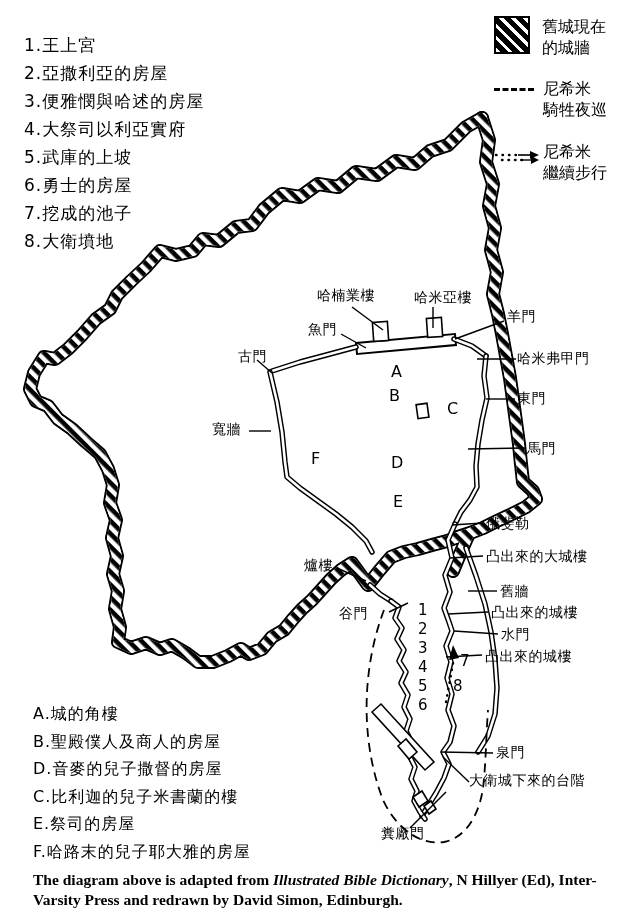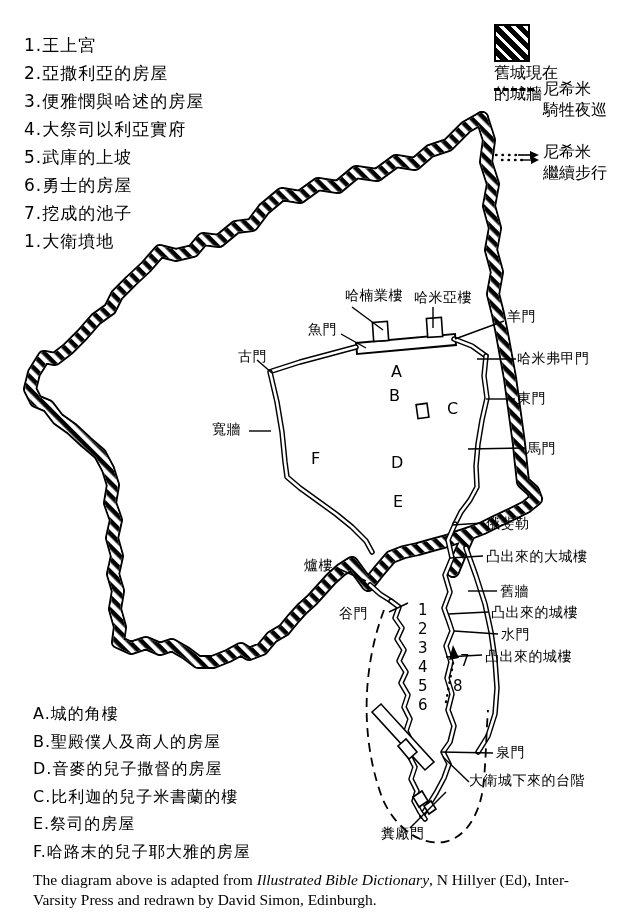--- a/index.html
+++ b/index.html
@@ -26,21 +26,21 @@
   .legend{position:absolute;left:494px;top:14px;width:140px;}
   .leg-item{position:absolute;left:0;display:flex;align-items:flex-start;}
   .leg-text{font-size:16px;line-height:21px;white-space:nowrap;}
   .swatch{width:32px;height:34px;border:2.5px solid #000;margin-right:12px;
           background:repeating-linear-gradient(45deg,#fff 0 3.5px,#000 3.5px 8.5px);}
   .dashline{width:40px;height:0;border-top:3px dashed #000;margin:10px 9px 0 0;}
   .ml{position:absolute;font-size:14px;white-space:nowrap;letter-spacing:0.5px;}
   .letter{position:absolute;font-size:16px;letter-spacing:0;}
   .rnum{position:absolute;font-size:15px;}
   .caption{position:absolute;left:33px;top:870px;width:578px;
-           font-family:"Liberation Serif","DejaVu Serif",serif;font-weight:normal;
+           font-family:"Liberation Serif","DejaVu Serif",serif;font-weight:bold;
            font-size:15.5px;line-height:19.5px;}
   .caption .it{font-style:italic;}
 </style>
 </head>
 <body>
 
 <div id="canvas">
 
   <svg class="map" width="635" height="921" viewBox="0 0 635 921">
     <defs>
@@ -136,25 +136,25 @@
   </svg>
 
   <div class="numlist">
     <div>1.王上宮</div>
     <div>2.亞撒利亞的房屋</div>
     <div>3.便雅憫與哈述的房屋</div>
     <div>4.大祭司以利亞實府</div>
     <div>5.武庫的上坡</div>
     <div>6.勇士的房屋</div>
     <div>7.挖成的池子</div>
-    <div>1.大衛墳地</div>
+    <div>8.大衛墳地</div>
   </div>
 
   <div class="legend">
-    <div class="leg-item" style="top:10px;flex-direction:column;">
+    <div class="leg-item" style="top:2px;">
       <div class="swatch"></div>
       <div class="leg-text">
         <div>舊城現在</div>
         <div>的城牆</div>
       </div>
     </div>
     <div class="leg-item" style="top:64px;">
       <div class="dashline"></div>
       <div class="leg-text">
         <div>尼希米</div>
@@ -167,21 +167,21 @@
         <line x1="24" y1="7" x2="37" y2="7" stroke="#000" stroke-width="1.6"></line>
         <polygon points="36,3 45,7 36,11" fill="#000"></polygon>
       </svg>
       <div class="leg-text">
         <div>尼希米</div>
         <div>繼續步行</div>
       </div>
     </div>
   </div>
 
-  <div class="ml" style="left:317px;top:287px;margin-left:28px;">哈楠業樓</div>
+  <div class="ml" style="left:317px;top:287px;">哈楠業樓</div>
   <div class="ml" style="left:402px;top:289px;padding-left:12px;">哈米亞樓</div>
   <div class="ml" style="left:308px;top:321px;">魚門</div>
   <div class="ml" style="left:238px;top:348px;">古門</div>
   <div class="ml" style="left:507px;top:308px;">羊門</div>
   <div class="ml" style="left:517px;top:350px;">哈米弗甲門</div>
   <div class="ml" style="left:517px;top:390px;">東門</div>
   <div class="ml" style="left:527px;top:440px;">馬門</div>
   <div class="ml" style="left:212px;top:421px;">寬牆</div>
   <div class="ml" style="left:486px;top:515px;">俄斐勒</div>
   <div class="ml" style="left:486px;top:548px;">凸出來的大城樓</div>

